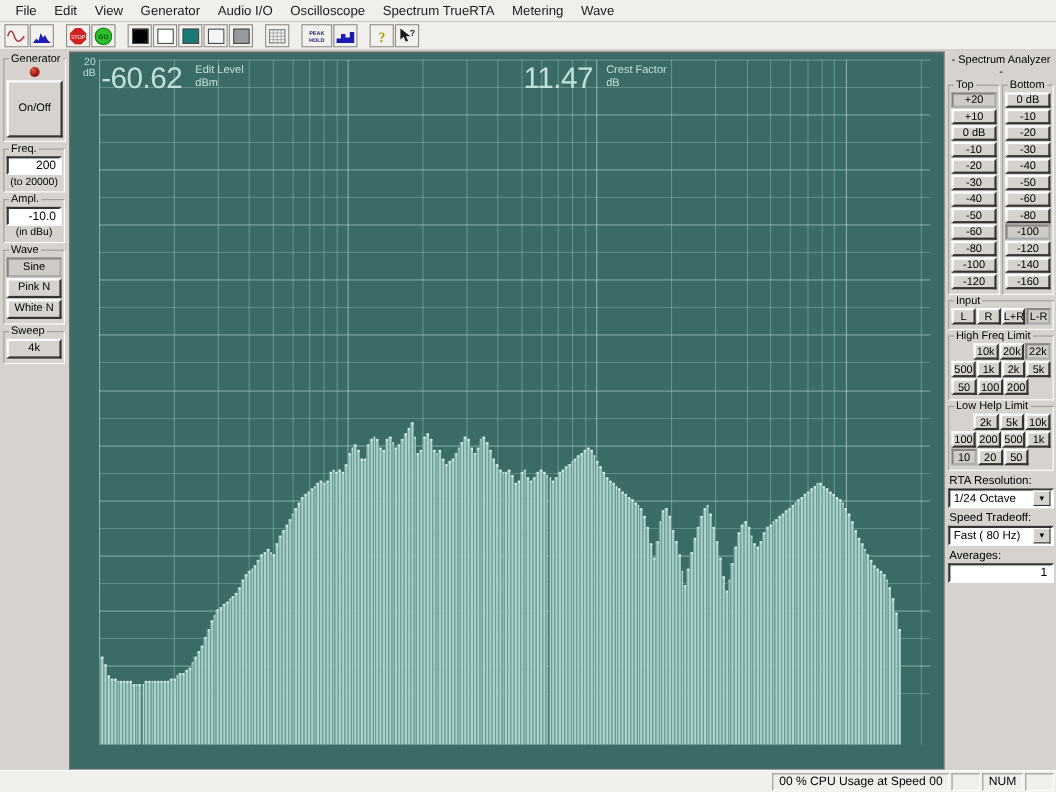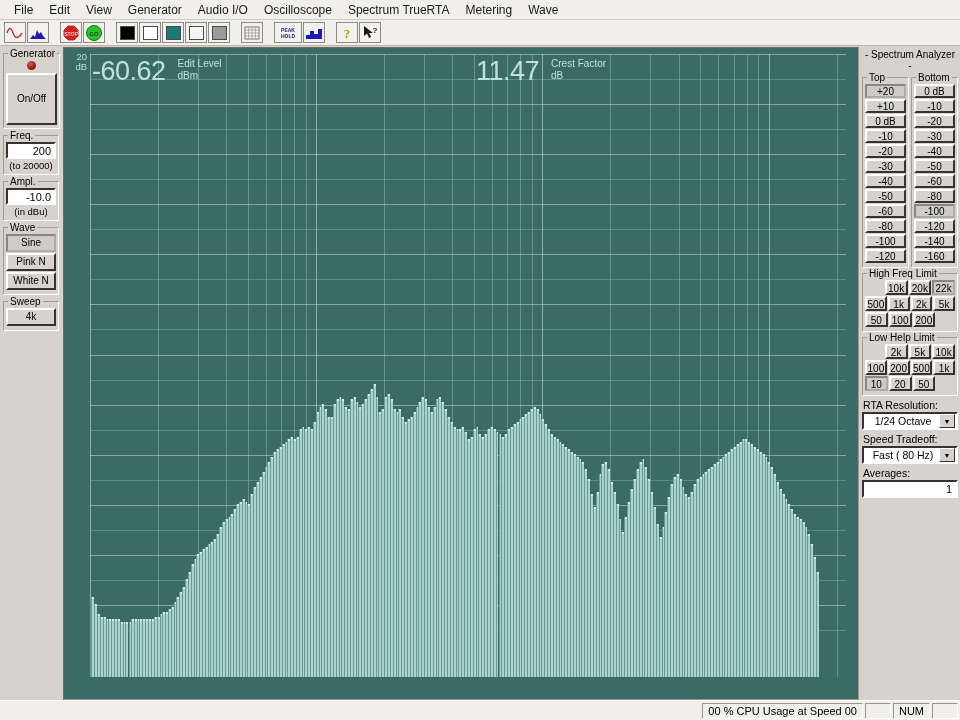--- a/index.html
+++ b/index.html
@@ -239,21 +239,21 @@
   .row-btns .spacer { flex: 1 1 0; }
   .sel-label { font-size: 10.5px; color:#000; margin: 3px 0 1px 1px; }
   .combo {
     display:flex; align-items:center;
     background:#fff;
     border: 2px inset #d6d3ce;
     border-top-color:#8a8682;border-left-color:#8a8682;
     border-right-color:#fff;border-bottom-color:#fff;
     height: 18px;
   }
-  .combo .val { flex:1 1 auto; font-size:10.5px; padding-left:3px; color:#000; white-space:nowrap; overflow:hidden;text-align:center; }
+  .combo .val { flex:1 1 auto; font-size:10.5px; padding-left:3px; color:#000; white-space:nowrap; overflow:hidden; }
   .combo .arrow {
     width: 16px; height: 14px; margin-right:1px;
     background:#d6d3ce;
     border: 1px outset #e9e7e3;
     border-top-color:#fff;border-left-color:#fff;
     border-right-color:#8a8682;border-bottom-color:#8a8682;
     display:flex;align-items:center;justify-content:center;
     font-size: 7px; color:#000;
     flex:0 0 auto;
   }
@@ -790,20 +790,29 @@
               <div class="btn3d lvlbtn">-60</div>
               <div class="btn3d lvlbtn">-80</div>
               <div class="btn3d lvlbtn pressed">-100</div>
               <div class="btn3d lvlbtn">-120</div>
               <div class="btn3d lvlbtn">-140</div>
               <div class="btn3d lvlbtn">-160</div>
             </div>
         </fieldset>
       </div>
 
+      <fieldset class="grp">
+        <legend>Input</legend>
+        <div class="row-btns" id="input-row">
+            <div class="btn3d">L</div>
+            <div class="btn3d">R</div>
+            <div class="btn3d">L+R</div>
+            <div class="btn3d pressed">L-R</div>
+          </div>
+      </fieldset>
 
       <fieldset class="grp">
         <legend>High Freq Limit</legend>
         <div id="hf-rows">
             <div class="row-btns">
               <div class="spacer"></div>
               <div class="btn3d">10k</div>
               <div class="btn3d">20k</div>
               <div class="btn3d pressed">22k</div>
             </div>

